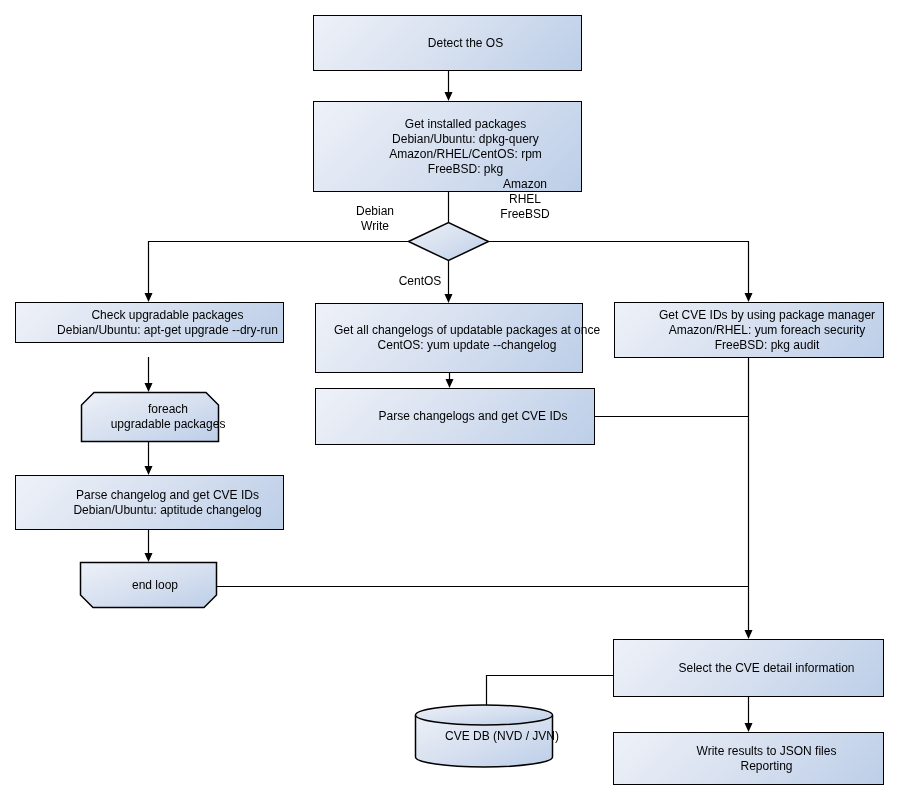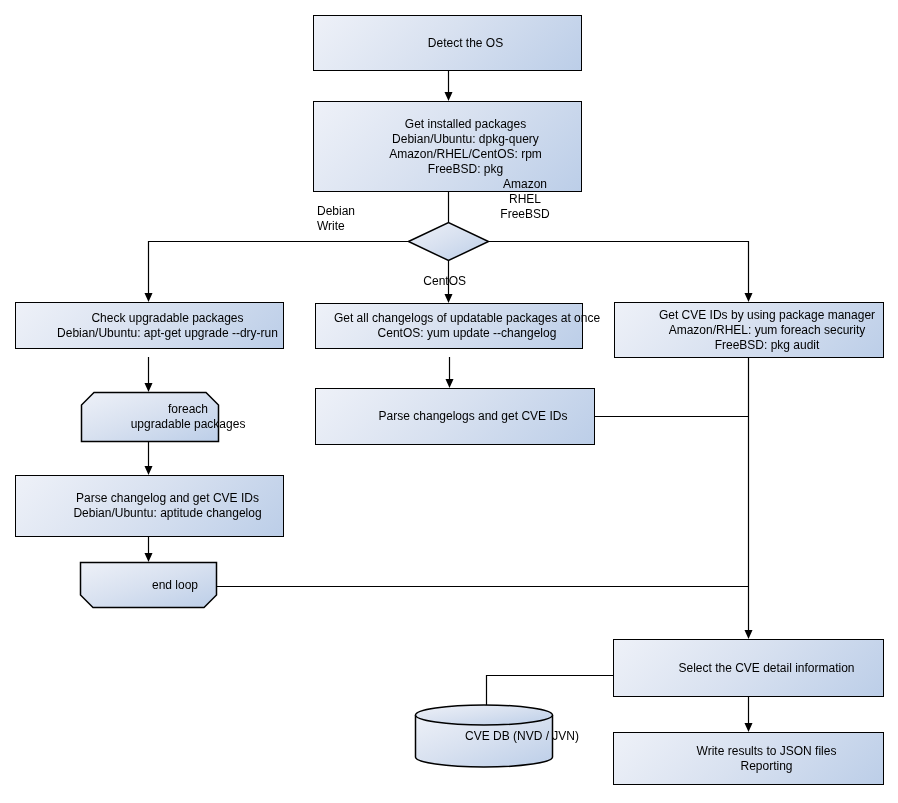--- a/index.html
+++ b/index.html
@@ -31,21 +31,20 @@
   }
   .shape-label {
     position: absolute;
     display: flex;
     flex-direction: column;
     align-items: center;
     justify-content: center;
     font-size: 12px;
     line-height: 15px;
     text-align: center;
-    padding-left: 20px;
   }
   .line { white-space: nowrap; margin-left: 36px; }
   .elabel {
     position: absolute;
     font-size: 12px;
     line-height: 15px;
   }
 </style>
 </head>
 <body>
@@ -100,31 +99,31 @@
     <span class="line">Detect the OS</span>
   </div>
 
   <div class="node" style="left:313px;top:101px;width:269px;height:91px">
     <span class="line">Get installed packages</span>
     <span class="line">Debian/Ubuntu: dpkg-query</span>
     <span class="line">Amazon/RHEL/CentOS: rpm</span>
     <span class="line">FreeBSD: pkg</span>
   </div>
 
-  <div class="node" style="left:15px;top:302px;width:269px;height:47px">
+  <div class="node" style="left:15px;top:302px;width:269px;height:41px">
     <span class="line">Check upgradable packages</span>
     <span class="line">Debian/Ubuntu: apt-get upgrade --dry-run</span>
   </div>
 
-  <div class="node" style="left:15px;top:475px;width:269px;height:62px">
+  <div class="node" style="left:15px;top:475px;width:269px;height:55px">
     <span class="line">Parse changelog and get  CVE IDs</span>
     <span class="line">Debian/Ubuntu: aptitude changelog</span>
   </div>
 
-  <div class="node" style="left:315px;top:303px;width:268px;height:46px">
+  <div class="node" style="left:315px;top:303px;width:268px;height:70px">
     <span class="line">Get all changelogs of updatable packages at once</span>
     <span class="line">CentOS: yum update --changelog</span>
   </div>
 
   <div class="node" style="left:315px;top:388px;width:280px;height:57px">
     <span class="line">Parse changelogs and get CVE IDs</span>
   </div>
 
   <div class="node" style="left:614px;top:302px;width:270px;height:56px">
     <span class="line">Get CVE IDs by using package manager</span>
@@ -147,28 +146,28 @@
   </div>
 
   <div class="shape-label" style="left:80px;top:562px;width:114px;height:46px">
     <span class="line">end loop</span>
   </div>
 
   <div class="shape-label" style="left:415px;top:706px;width:138px;height:60px">
     <span class="line">CVE DB (NVD / JVN)</span>
   </div>
 
-  <div class="elabel" style="left:317px;top:204px;width:80px;text-align:left">
+  <div class="elabel" style="left:335px;top:204px;width:80px;text-align:center">
     <div>Debian</div>
     <div>Write</div>
   </div>
 
   <div class="elabel" style="left:479px;top:177px;width:92px;text-align:center">
     <div>Amazon</div>
     <div>RHEL</div>
     <div>FreeBSD</div>
   </div>
 
-  <div class="elabel" style="left:374px;top:274px;width:92px;text-align:right">
+  <div class="elabel" style="left:374px;top:274px;width:92px;text-align:center">
     <div>CentOS</div>
   </div>
 
 </div>
 
 </body></html>

